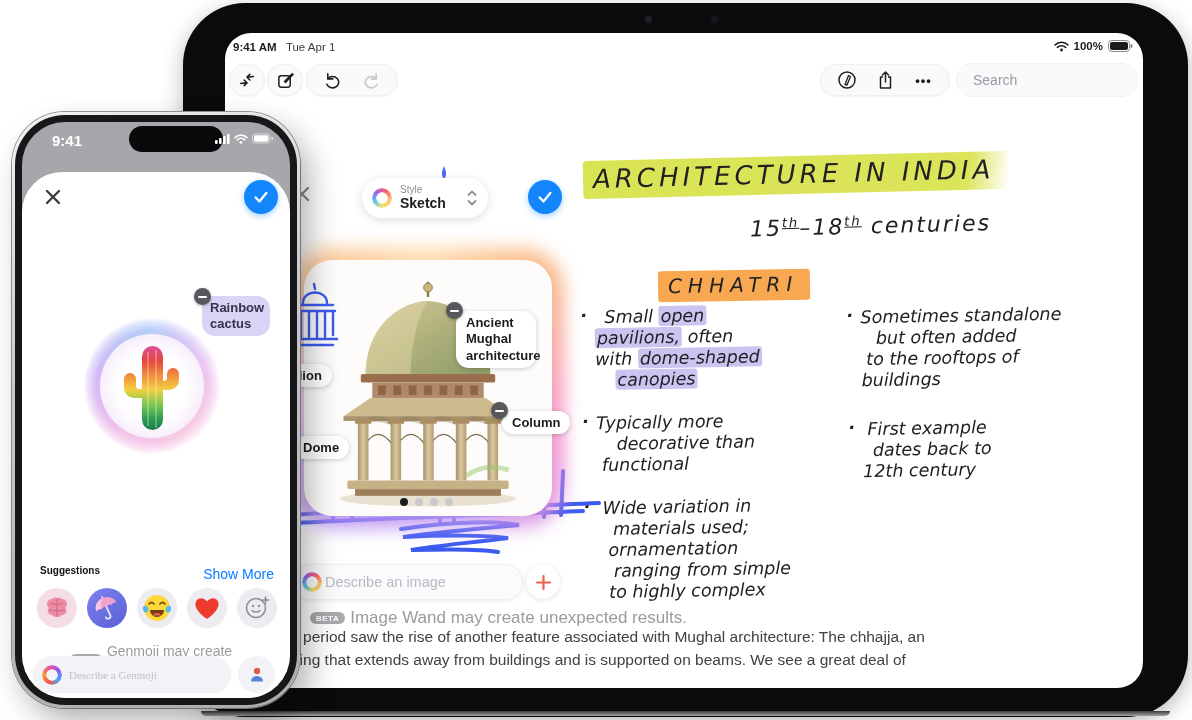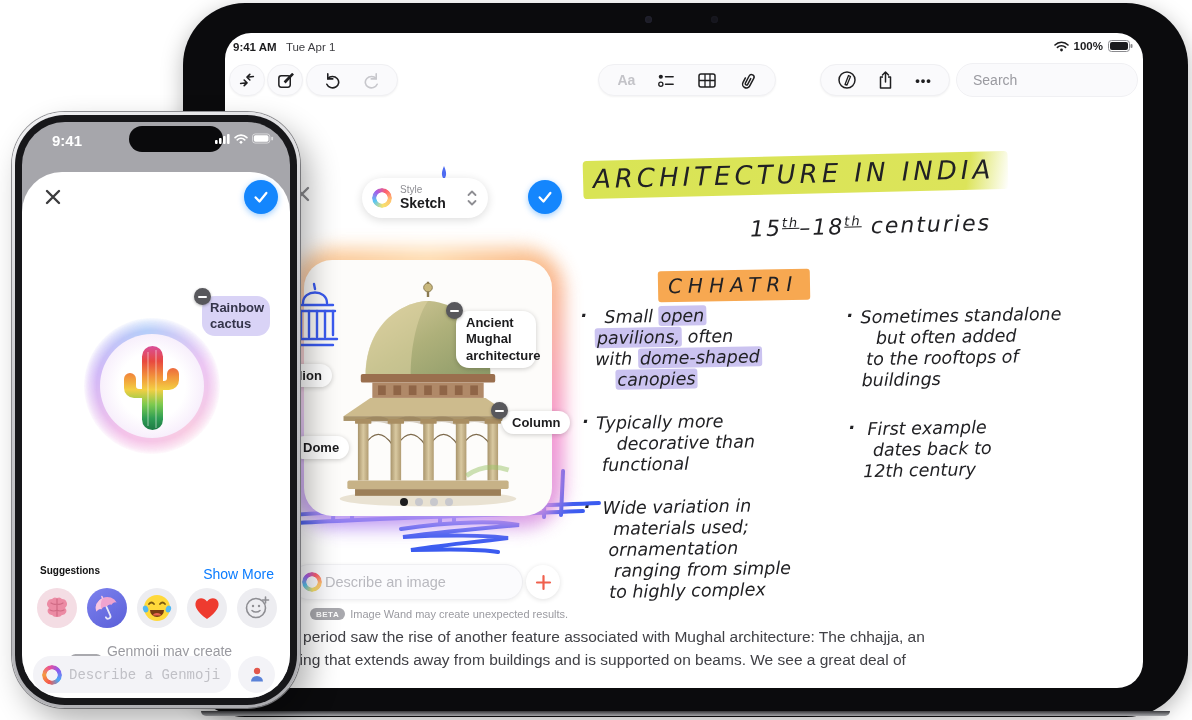--- a/index.html
+++ b/index.html
@@ -85,21 +85,21 @@
                          color:#1c1c1e; font-family:"Liberation Sans", sans-serif; }
   .describe-pill input::placeholder { color:#b9b9bf; }
   .plus-btn { position:absolute; left:301px; top:532px; width:34px; height:34px; border-radius:50%;
               background:#fff; box-shadow:0 1px 5px rgba(0,0,0,.12); display:flex; align-items:center;
               justify-content:center; cursor:pointer; }
 
   .beta-row { position:absolute; display:flex; align-items:center; gap:5px; }
   .ipad .beta-row { left:85px; top:575px; }
   .beta-badge { background:#a9a9ae; color:#fff; font-size:8px; font-weight:bold; border-radius:7px;
                 padding:1.5px 6px; letter-spacing:.5px; }
-  .beta-text { font-size:11px; color:#9a9aa0; }
+  .beta-text { font-size:17px; color:#9a9aa0; }
 
   .paragraph { position:absolute; left:66px; top:592px; width:640px; font-size:15.5px; line-height:23px;
                color:#414146; }
 
   
   .hand { font-family:"DejaVu Sans", sans-serif; font-style:italic; color:#212124; }
   .hw-heading { position:absolute; left:358px; top:126px; transform:rotate(-1.4deg); }
   .hw-heading .hl { background:linear-gradient(100deg,#d9e455 4%,#dce45a 90%, #d9e45500);
                     padding:3px 14px 5px 10px; border-radius:4px; font-size:26px; letter-spacing:4px;
                     font-weight:500; }
@@ -147,22 +147,22 @@
   .show-more { position:absolute; right:16px; top:394px; font-size:14px; color:#0a7cff; cursor:pointer; }
   .emoji-row { position:absolute; left:15px; top:416px; display:flex; gap:10px; }
   .emoji-btn { width:40px; height:40px; border-radius:50%; background:#ededf1; display:flex;
                align-items:center; justify-content:center; cursor:pointer; overflow:hidden; }
   .iphone .beta-row { left:48px; top:471px; }
   .iphone .beta-badge { font-size:7.5px; padding:1px 5px; }
   .iphone .beta-text { font-size:14px; }
 
   .gen-input { position:absolute; left:11px; top:484px; width:198px; height:37px; border-radius:18px;
                background:#f3f3f7; display:flex; align-items:center; padding:0 9px; gap:7px; }
-  .gen-input input { flex:1; width:100%; border:none; background:transparent; outline:none; font-size:14px;
-                     color:#a21caf; font-family:Liberation Mono, monospace; }
+  .gen-input input { flex:1; width:100%; border:none; background:transparent; outline:none; font-size:11px;
+                     color:#a21caf; font-family:Liberation Serif, serif; }
   .gen-input input::placeholder { color:#c0c0c6; }
   .person-btn { position:absolute; left:216px; top:484px; width:37px; height:37px; border-radius:50%;
                 background:#f3f3f7; display:flex; align-items:center; justify-content:center; cursor:pointer; }
 </style>
 </head>
 <body>
 
 <div class="canvas">
 
   <div class="ipad">
@@ -208,46 +208,20 @@
           </svg>
         </div>
         <div class="tool-btn">
           <svg width="19" height="17" viewBox="0 0 20 18">
             <path d="M15,7 a6.5,6 0 1 0 1,6" fill="none" stroke="#c7c7cc" stroke-width="1.7" stroke-linecap="round"></path>
             <path d="M15,2 v5.3 h-5.3" fill="none" stroke="#c7c7cc" stroke-width="1.7" stroke-linecap="round" stroke-linejoin="round"></path>
           </svg>
         </div>
       </div>
 
-      <div class="pill" style="left:373px; top:31px; width:178px; height:32px;">
-        <div class="tool-btn">
-          <span class="aa">Aa</span>
-        </div>
-        <div class="tool-btn">
-          <svg width="19" height="17" viewBox="0 0 20 18">
-            <circle cx="4" cy="5" r="2.2" fill="#1f1f21"></circle>
-              <line x1="9" y1="5" x2="17" y2="5" stroke="#1f1f21" stroke-width="1.7" stroke-linecap="round"></line>
-            <circle cx="4" cy="13" r="2.2" fill="none" stroke="#1f1f21" stroke-width="1.4"></circle>
-              <line x1="9" y1="13" x2="17" y2="13" stroke="#1f1f21" stroke-width="1.7" stroke-linecap="round"></line>
-          </svg>
-        </div>
-        <div class="tool-btn">
-          <svg width="18" height="17" viewBox="0 0 18 17">
-            <rect x="1" y="2" width="16" height="13" rx="2" fill="none" stroke="#1f1f21" stroke-width="1.5"></rect>
-            <line x1="7" y1="2" x2="7" y2="15" stroke="#1f1f21" stroke-width="1.3"></line>
-            <line x1="12" y1="2" x2="12" y2="15" stroke="#1f1f21" stroke-width="1.3"></line>
-            <line x1="1" y1="8.5" x2="17" y2="8.5" stroke="#1f1f21" stroke-width="1.3"></line>
-          </svg>
-        </div>
-        <div class="tool-btn">
-          <svg width="16" height="19" viewBox="0 0 16 19">
-            <path d="M4.5,8.5 v5 a3.8,3.8 0 0 0 7.6,0 V5 a2.6,2.6 0 0 0 -5.2,0 v8 a1.3,1.3 0 0 0 2.6,0 V6.5" fill="none" stroke="#1f1f21" stroke-width="1.5" stroke-linecap="round" transform="rotate(28 8 9.5)"></path>
-          </svg>
-        </div>
-      </div>
 
       <div class="pill" style="left:595px; top:31px; width:130px; height:32px;">
         <div class="tool-btn">
           <svg width="20" height="20" viewBox="0 0 20 20">
             <circle cx="10" cy="10" r="8" fill="none" stroke="#1f1f21" stroke-width="1.5"></circle>
             <path d="M8,14.5 L11.5,5.5 l2,1 L10,15 z M8,14.5 l2,0.5" fill="none" stroke="#1f1f21" stroke-width="1.3" stroke-linejoin="round"></path>
           </svg>
         </div>
         <div class="tool-btn">
           <svg width="17" height="20" viewBox="0 0 17 20">

